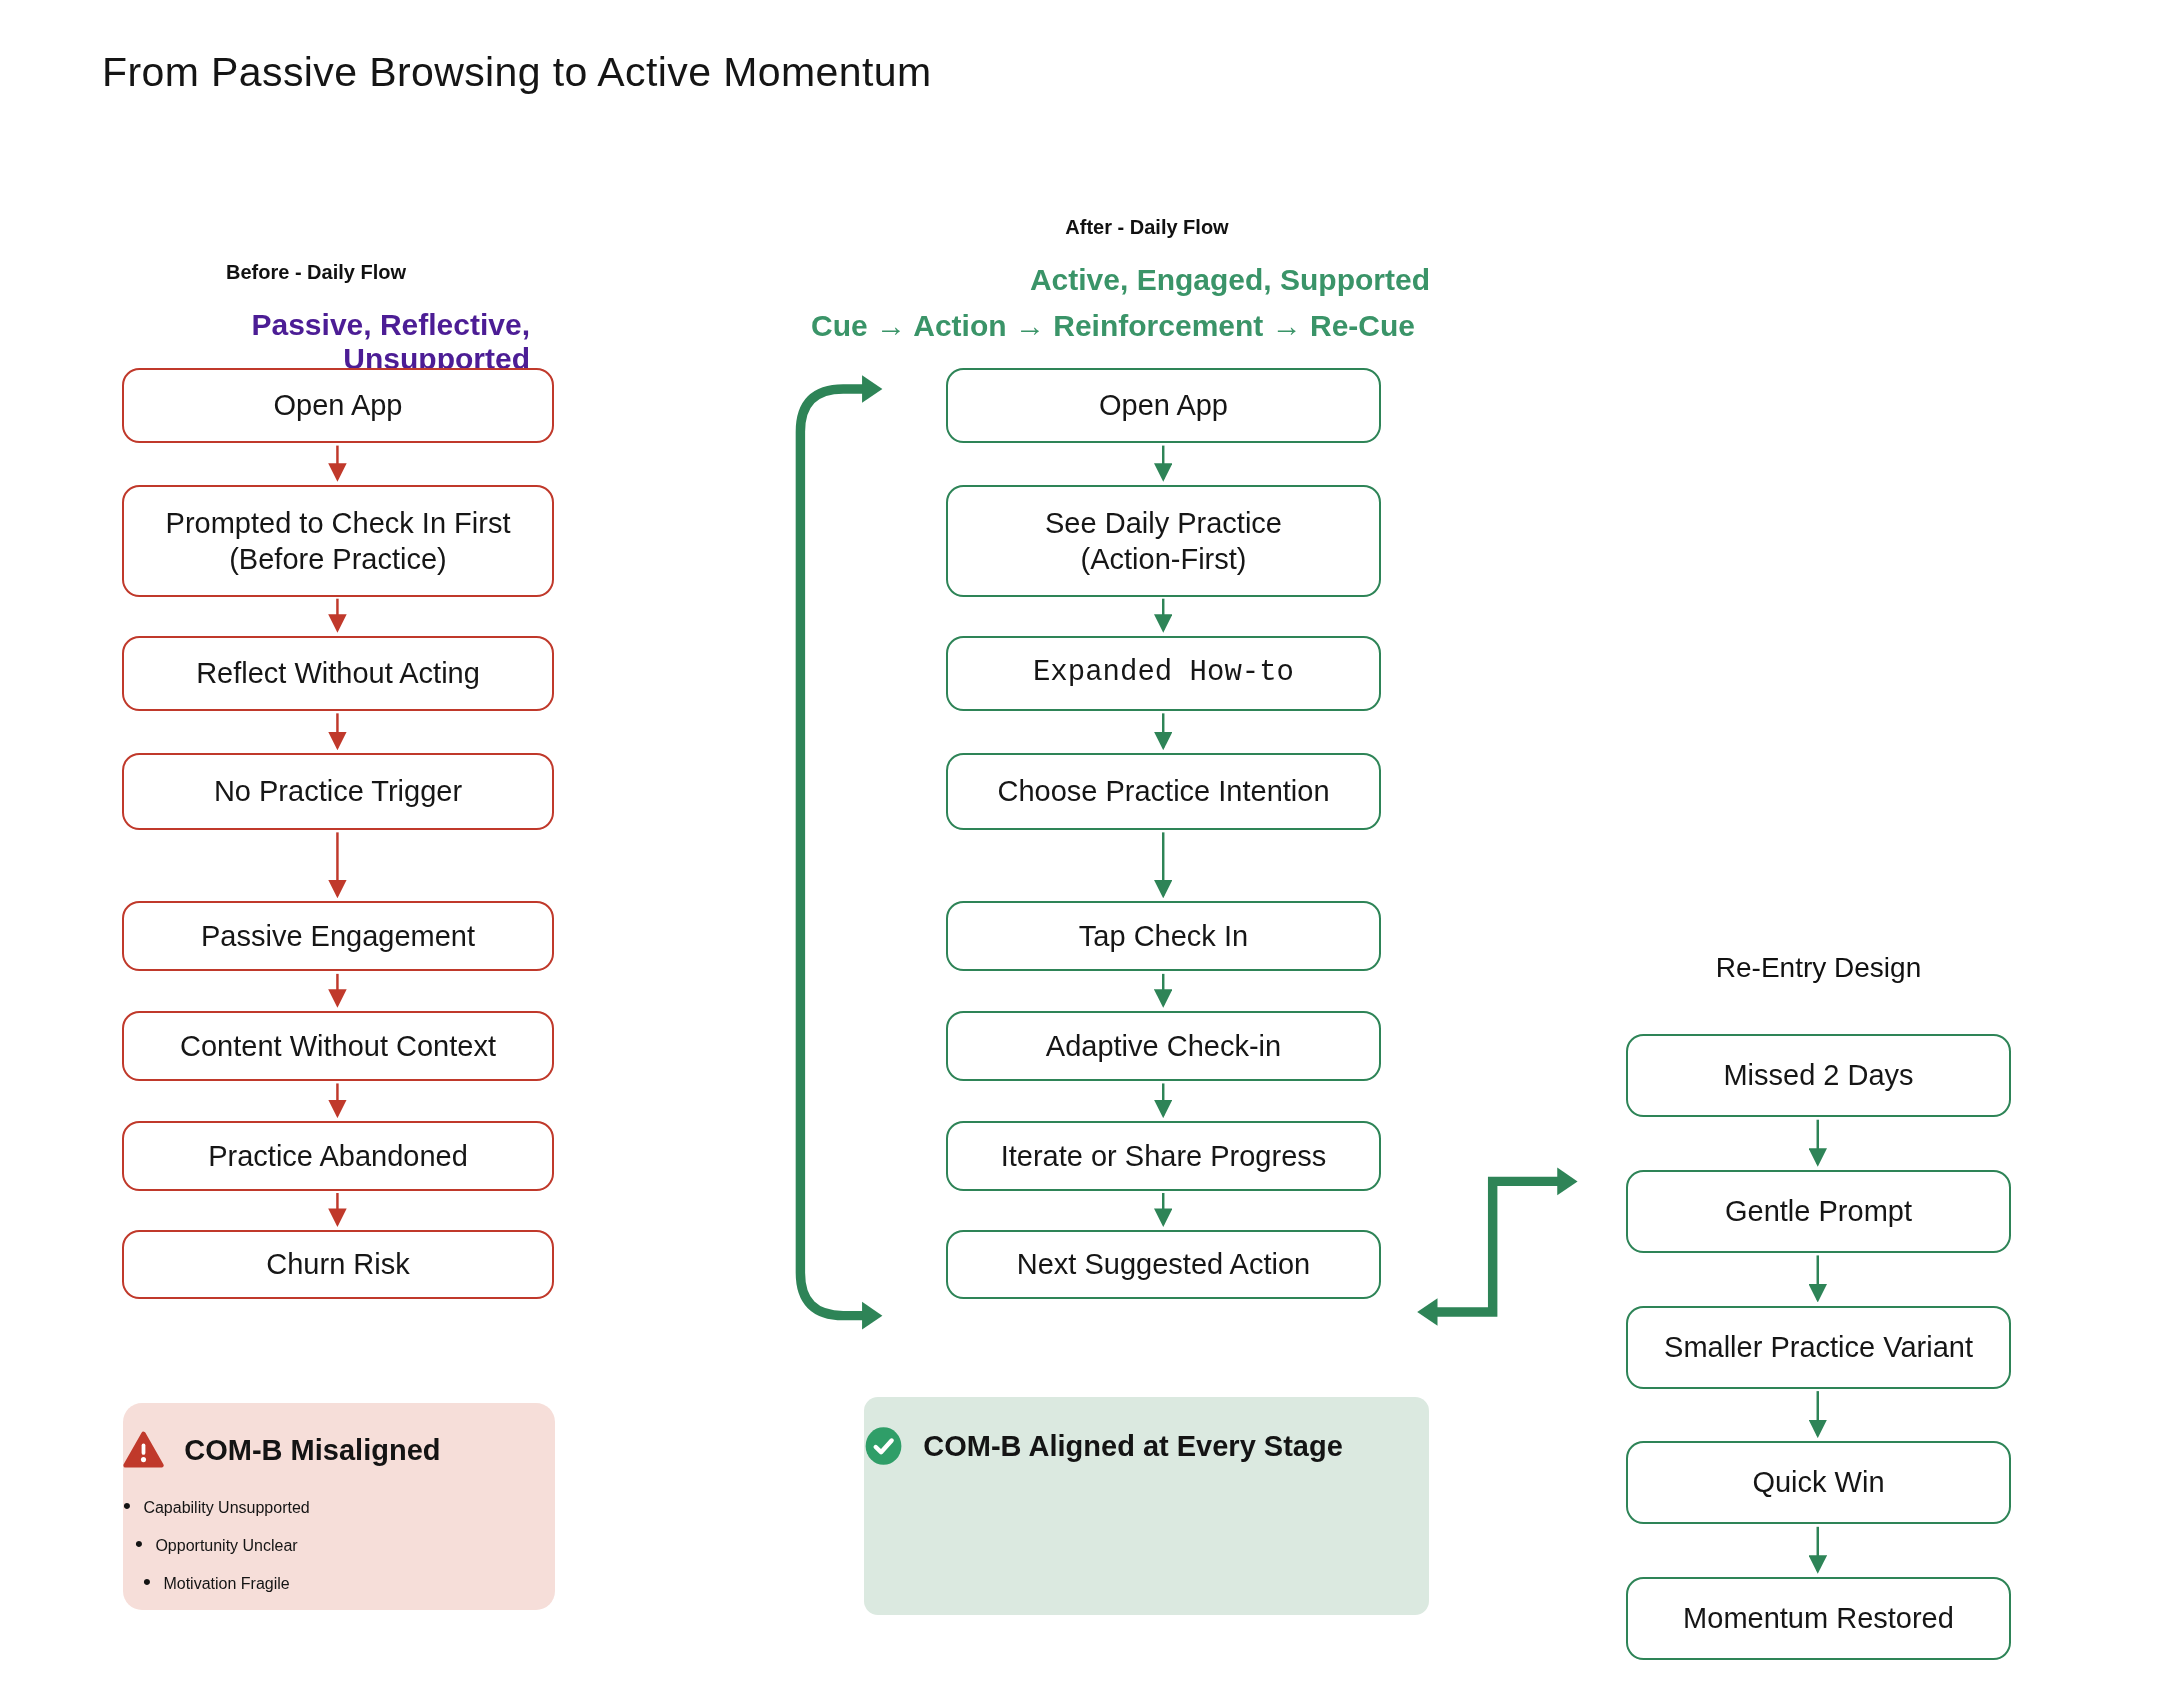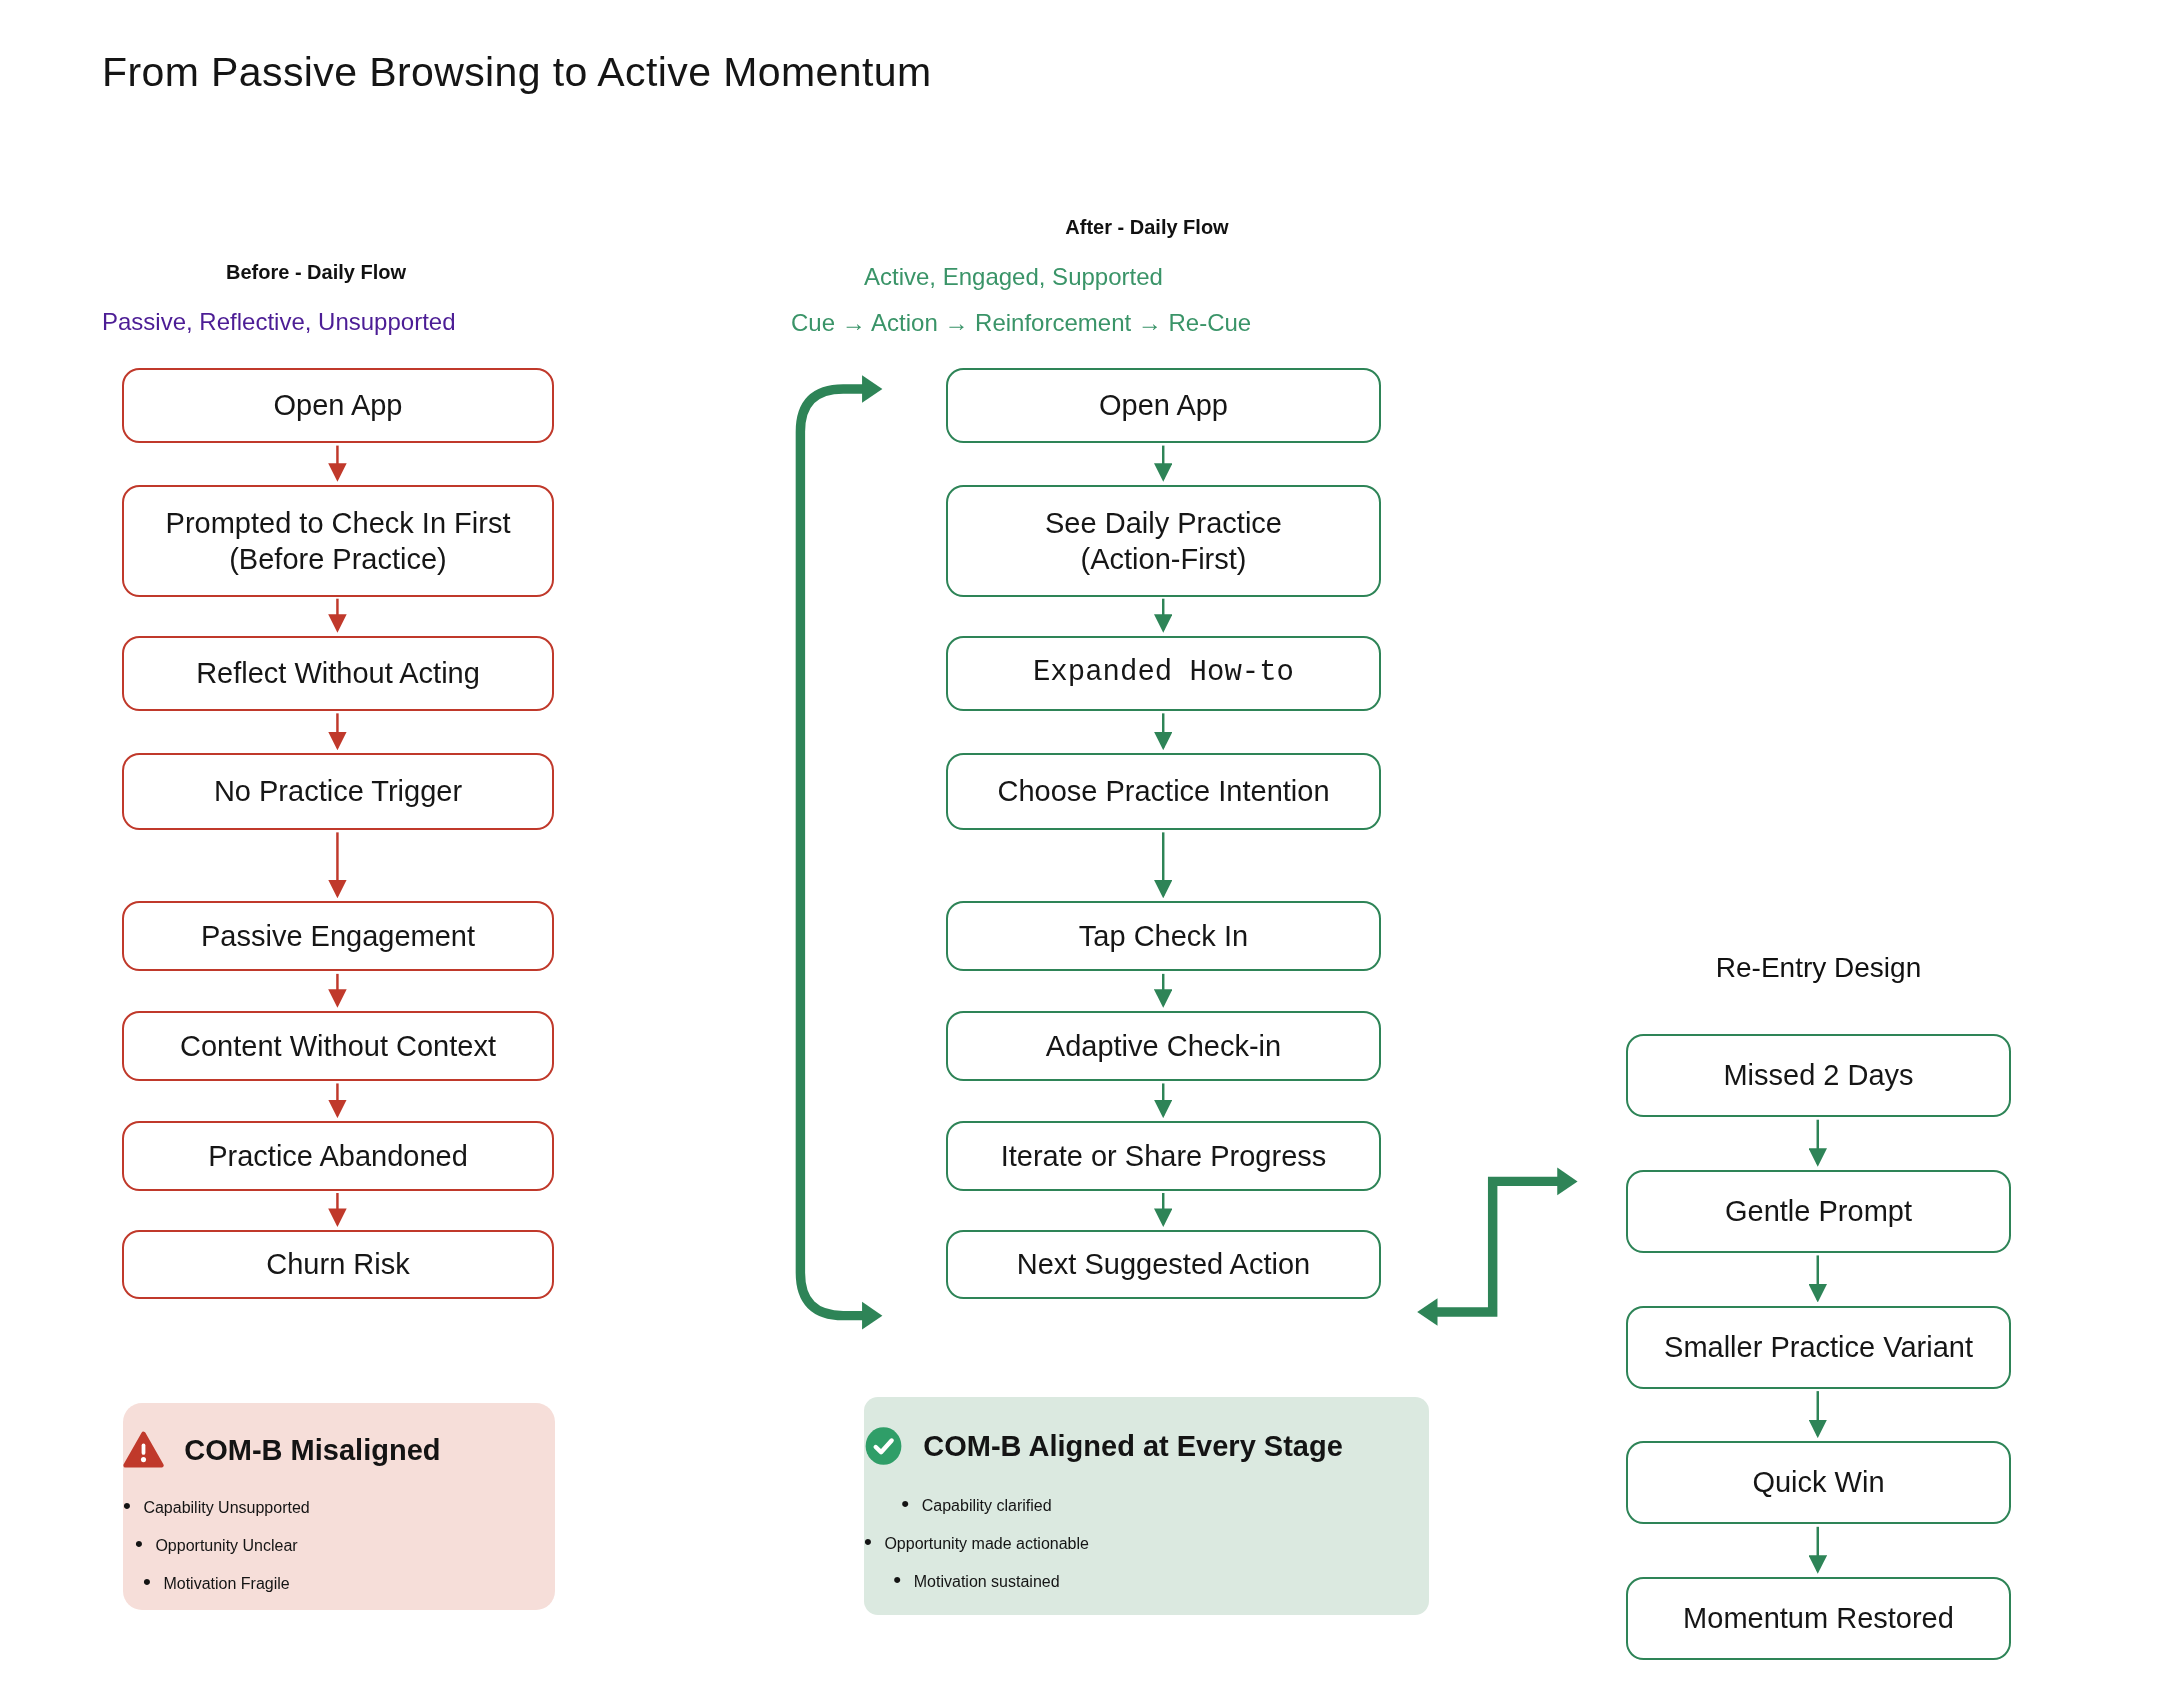--- a/index.html
+++ b/index.html
@@ -1,21 +1,21 @@
 <!DOCTYPE html>
 <html style="font-size:11.6px"><head>
 <meta charset="utf-8">
 <style>
   html,body{margin:0;padding:0;background:#ffffff;}
   body{width:2161px;height:1701px;position:relative;overflow:hidden;
        font-family:"Liberation Sans",sans-serif;color:#1b1b1b;}
   .abs{position:absolute;}
   .page-title{font-size:41px;font-weight:500;color:#151515;letter-spacing:0.4px;}
   .col-header{font-size:20px;font-weight:700;color:#111;text-align:center;}
-  .col-subheader{font-size:24px;font-weight:400;text-align:left;}
+  .col-subheader{font-size:30px;font-weight:700;text-align:right;}
   .col-header-plain{font-size:28px;font-weight:500;color:#111;text-align:center;}
   .box{position:absolute;background:#fff;border-radius:17.4px;
        display:flex;align-items:center;justify-content:center;
        font-size:29px;line-height:1.25;text-align:center;color:#161616;
        white-space:pre-line;padding:0 13px;box-sizing:border-box;}
   .box-red{border:2.5px solid #c0392b;}
   .box-green{border:2.5px solid #2e8457;}
   .callout{position:absolute;border-radius:19px;box-sizing:border-box;
            display:flex;flex-direction:column;align-items:flex-start;}
   .callout-red{background:#f6ded9;}
@@ -88,25 +88,20 @@
 <div class="callout callout-green" style="left:864px;top:1397px;width:565px;height:218px;border-radius:14px;">
   <div class="callout-title-row">
     <span>
       <svg width="39" height="42" viewBox="0 0 24 24">
         <ellipse cx="12" cy="12" rx="11" ry="11.6" fill="#2f9e68"></ellipse>
         <path d="M7.2 12.6 L10.5 15.8 L17 8.6" fill="none" stroke="#ffffff" stroke-width="2.7" stroke-linecap="round" stroke-linejoin="round"></path>
       </svg>
     </span>
     <span class="callout-title">COM-B Aligned at Every Stage</span>
   </div>
-  <div class="callout-bullets">
-    <div class="bullet">Capability clarified</div>
-    <div class="bullet">Opportunity made actionable</div>
-    <div class="bullet">Motivation sustained</div>
-  </div>
 </div>
 
 <svg class="overlay" width="2161" height="1701" viewBox="0 0 2978 2344">
   <defs>
     <marker id="arr-red" viewBox="0 0 10 10" refX="8.5" refY="5" markerWidth="7.5" markerHeight="7.5" orient="auto-start-reverse">
       <path d="M0,0 L10,5 L0,10 z" fill="#c0392b"></path>
     </marker>
     <marker id="arr-green" viewBox="0 0 10 10" refX="8.5" refY="5" markerWidth="7.5" markerHeight="7.5" orient="auto-start-reverse">
       <path d="M0,0 L10,5 L0,10 z" fill="#2e8457"></path>
     </marker>

